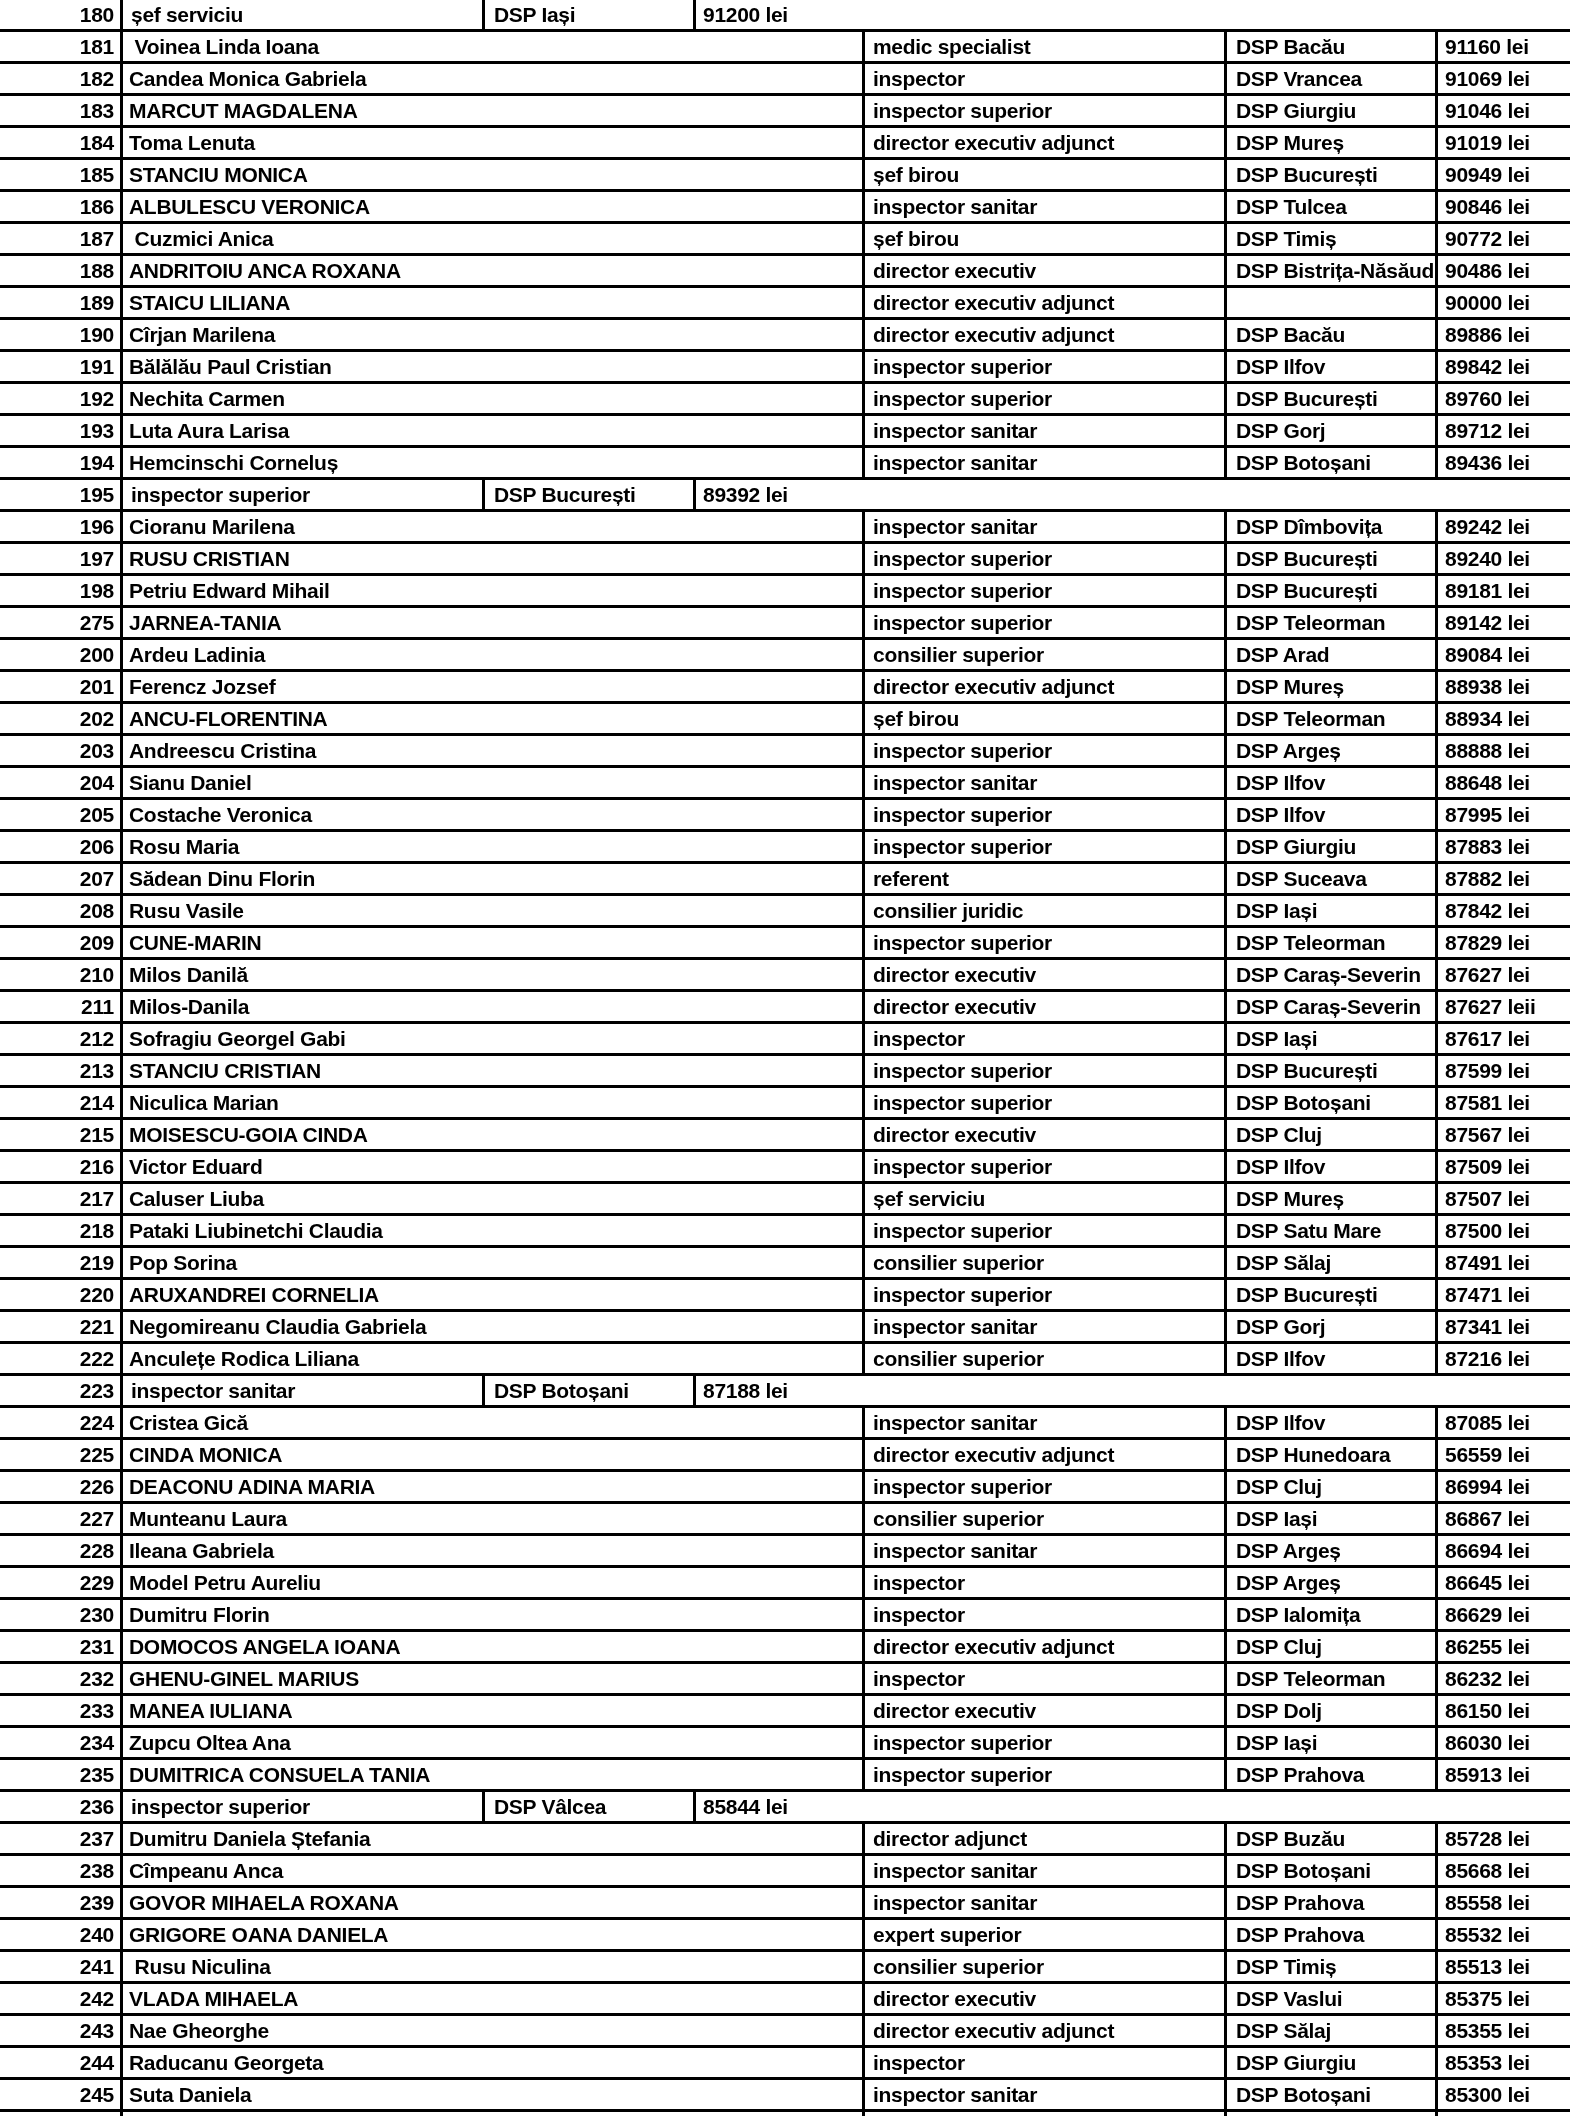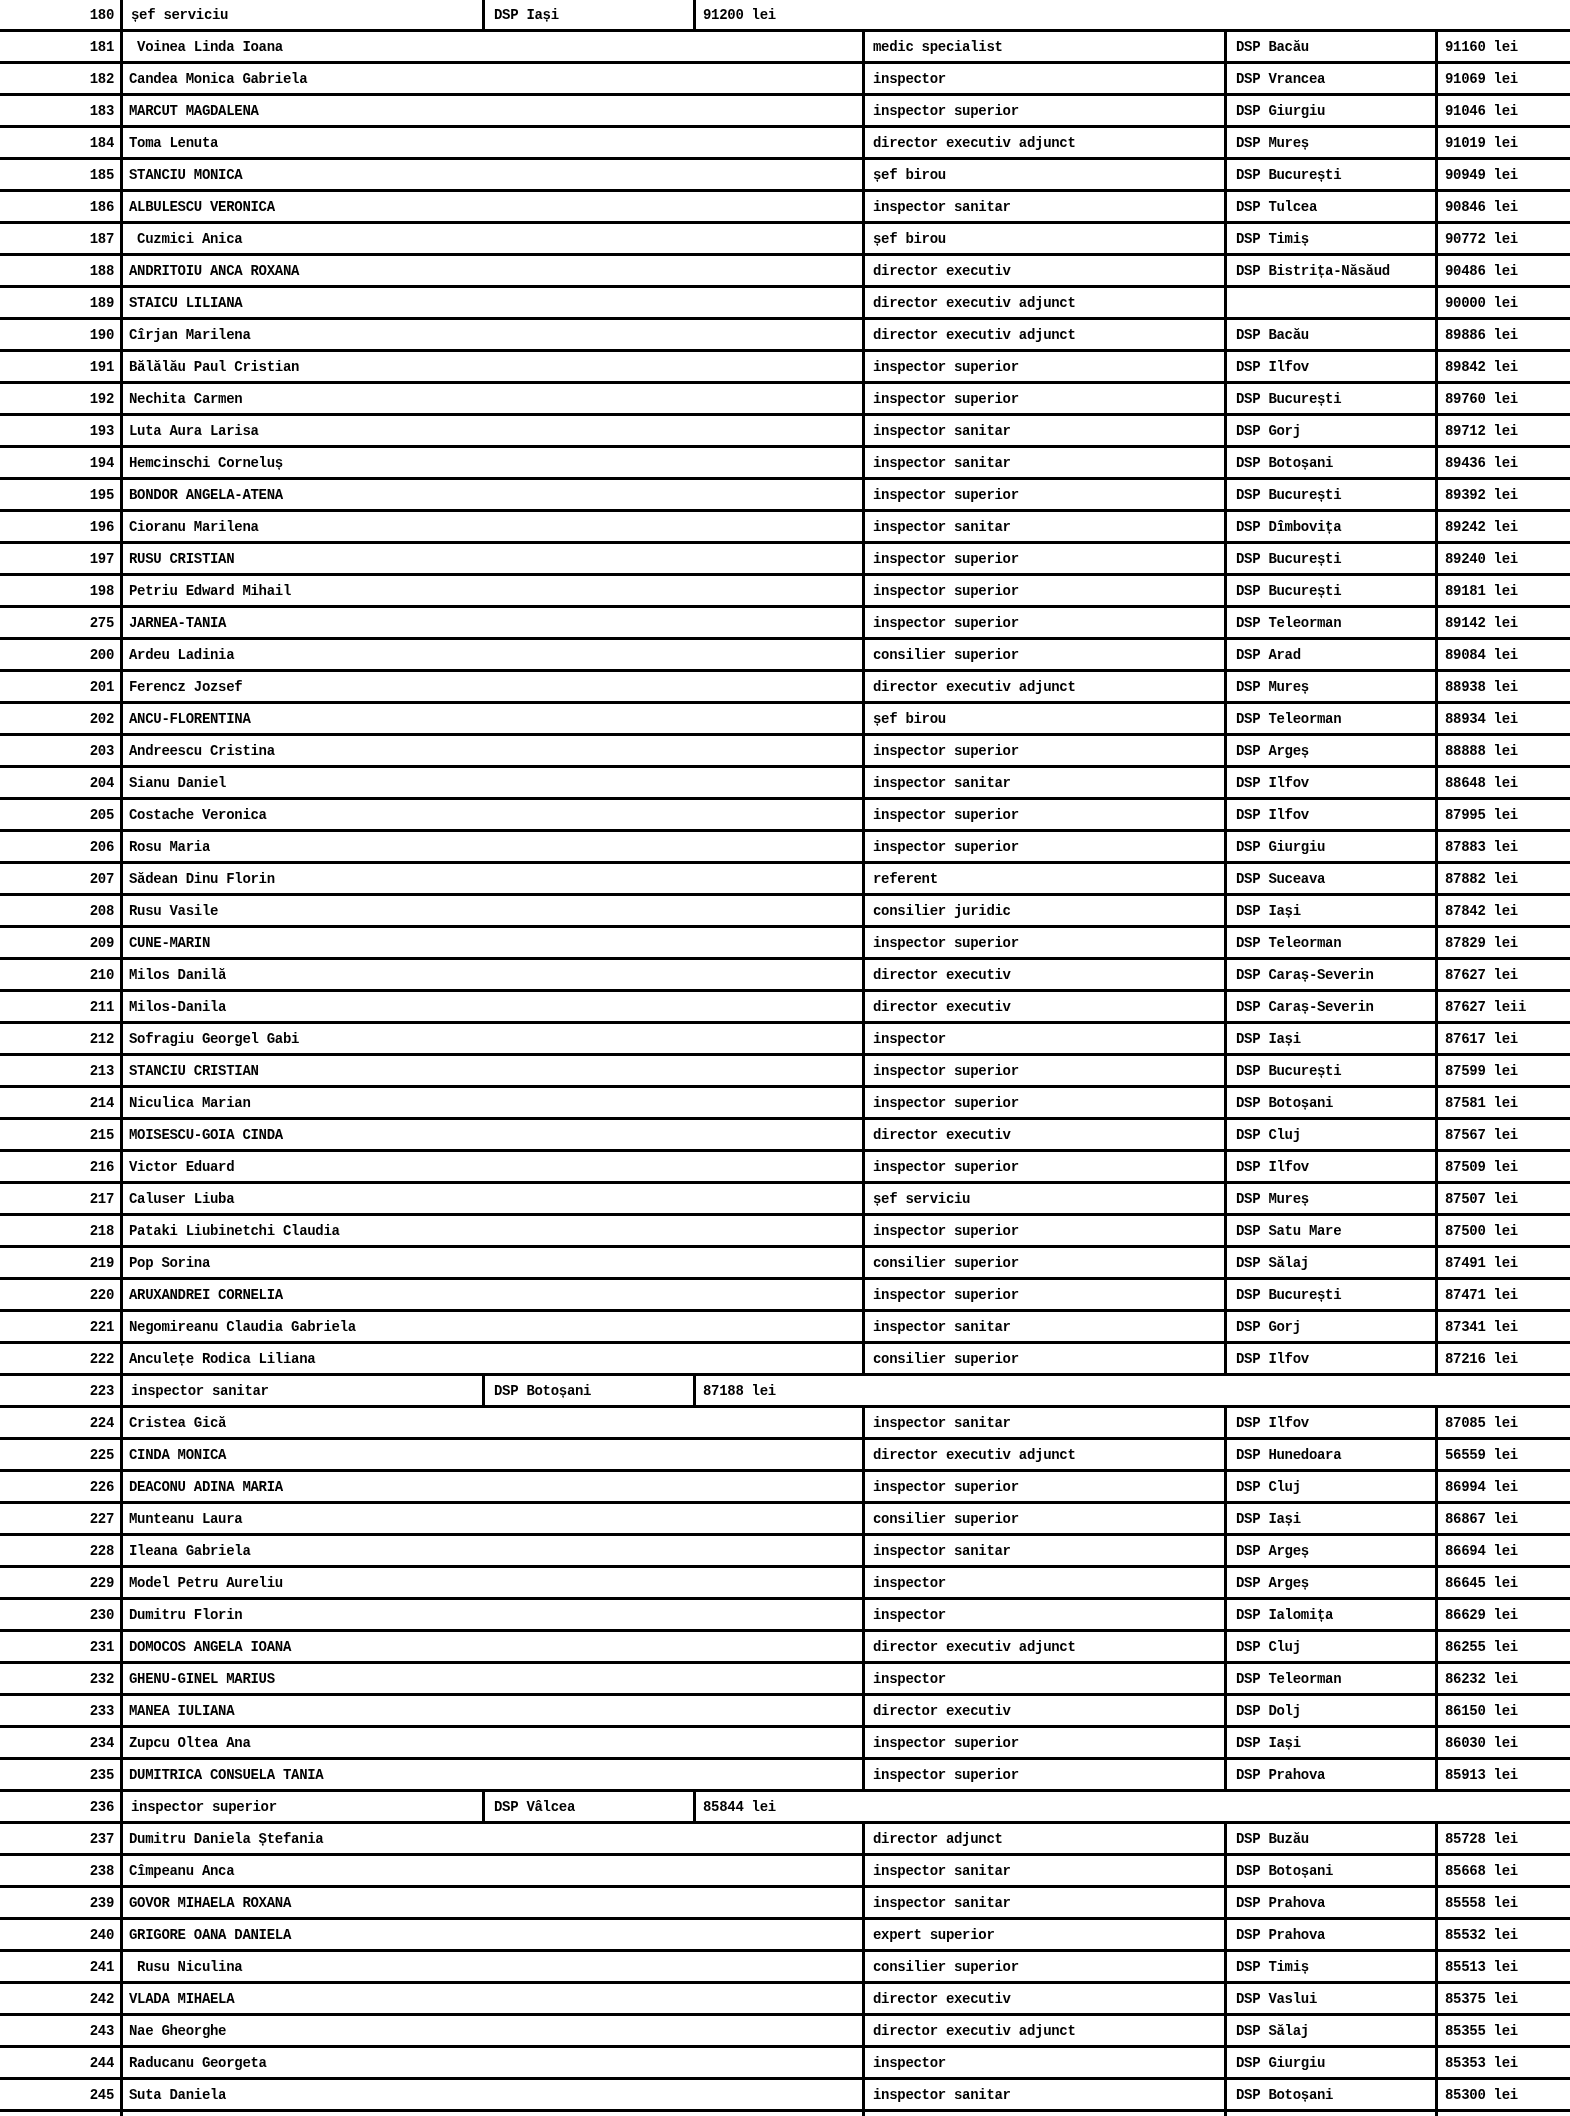--- a/index.html
+++ b/index.html
@@ -6,24 +6,24 @@
     margin: 0;
     padding: 0;
     background: #ffffff;
   }
   #page {
     position: relative;
     width: 1570px;
     height: 2116px;
     overflow: hidden;
     background: #ffffff;
-    font-family: Liberation Mono, monospace;
+    font-family: Liberation Sans, sans-serif;
     font-weight: bold;
     color: #000000;
-    font-size: 14px;
+    font-size: 21px;
     letter-spacing: -0.3px;
   }
   .table {
     position: absolute;
     top: 0;
     left: 0;
     width: 1570px;
   }
   .row {
     display: flex;
@@ -185,21 +185,20 @@
   <div class="row">
     <div class="cell c-no">194</div>
     <div class="cell c-name">Hemcinschi Corneluș</div>
     <div class="cell c-pos">inspector sanitar</div>
     <div class="cell c-dsp">DSP Botoșani</div>
     <div class="cell c-sal">89436 lei</div>
   </div>
 
   <div class="row">
     <div class="cell c-no">195</div>
-    <div class="cell c-name">BONDOR ANGELA-ATENA</div>
     <div class="cell c-pos">inspector superior</div>
     <div class="cell c-dsp">DSP București</div>
     <div class="cell c-sal">89392 lei</div>
   </div>
 
   <div class="row">
     <div class="cell c-no">196</div>
     <div class="cell c-name">Cioranu Marilena</div>
     <div class="cell c-pos">inspector sanitar</div>
     <div class="cell c-dsp">DSP Dîmbovița</div>

